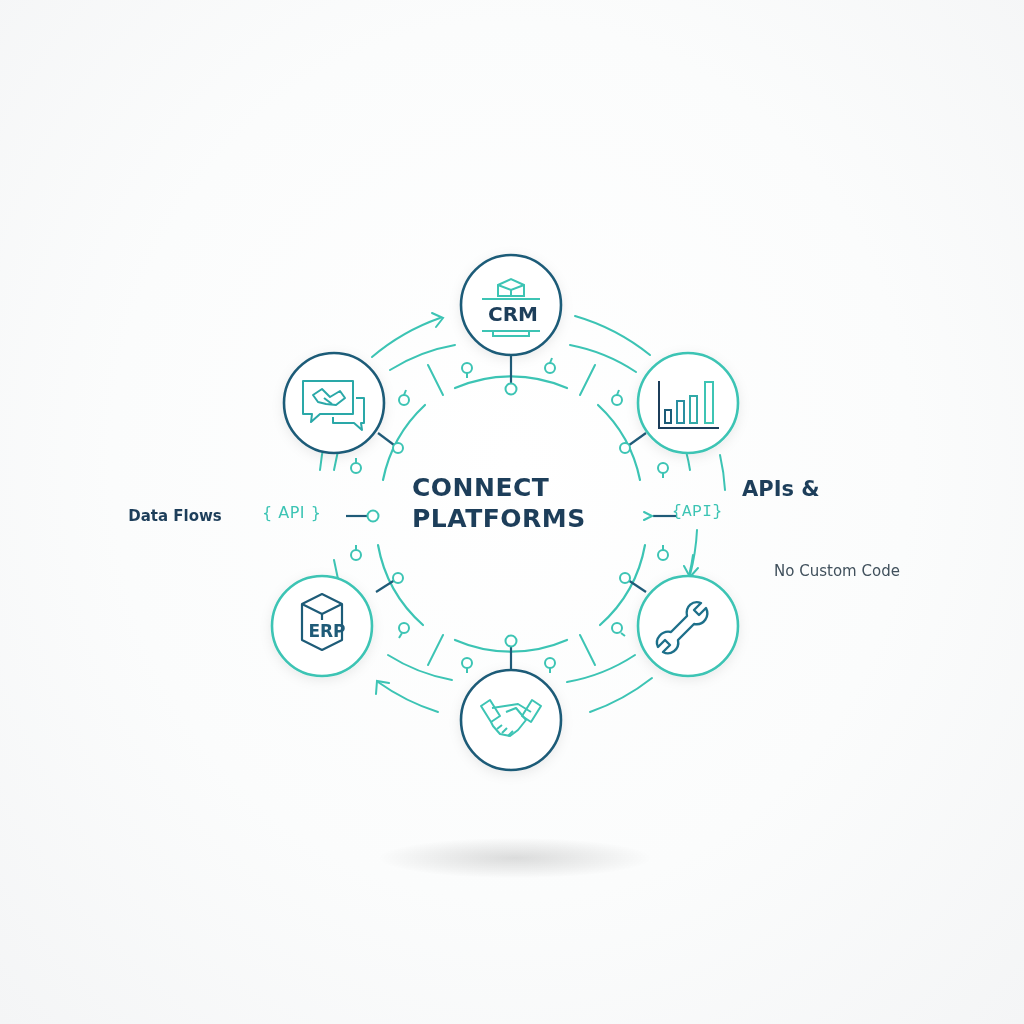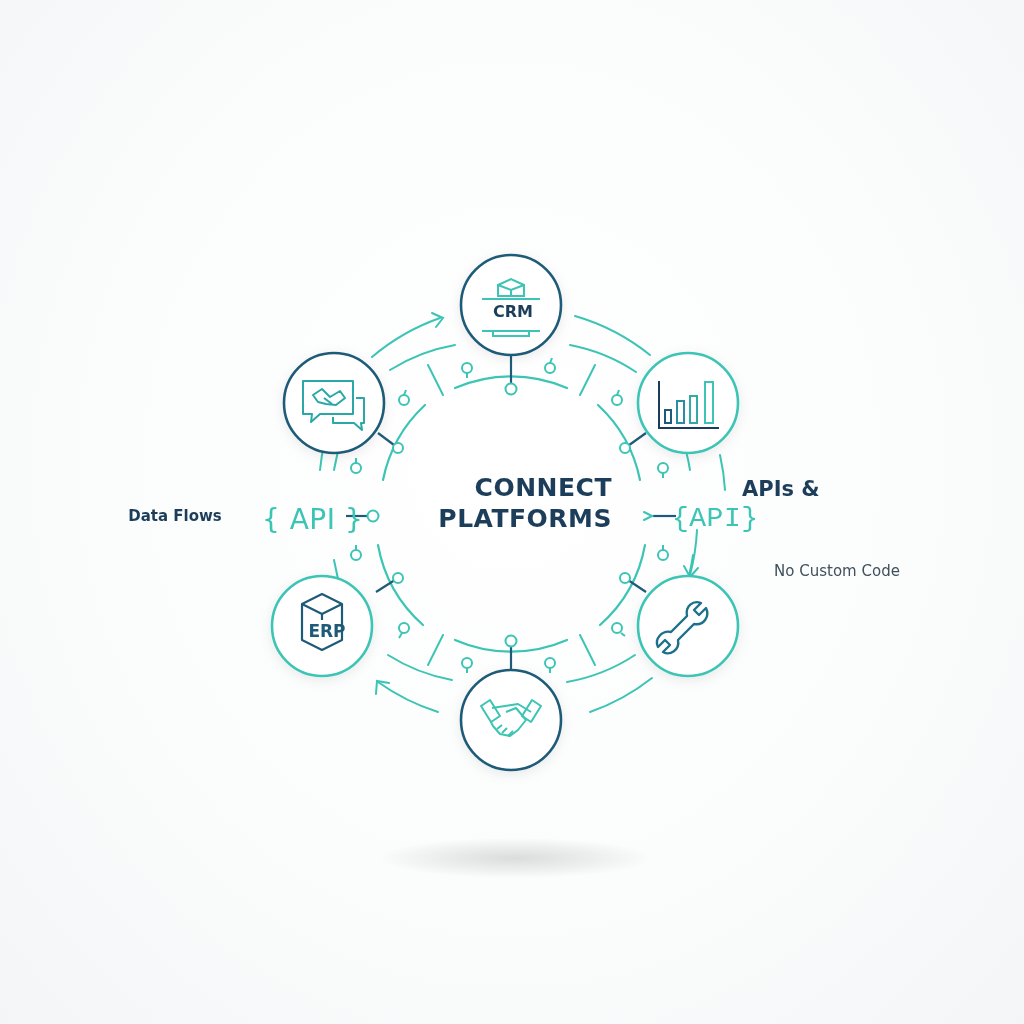--- a/index.html
+++ b/index.html
@@ -5,41 +5,41 @@
   html, body { margin:0; padding:0; }
   body {
     width:1024px; height:1024px; overflow:hidden;
     background: radial-gradient(ellipse at 50% 45%, #ffffff 0%, #fbfcfc 55%, #f4f5f6 100%);
     font-family: "DejaVu Sans", "Liberation Sans", sans-serif;
     position:relative;
   }
   .stage { position:absolute; left:0; top:0; width:1024px; height:1024px; }
   svg.diagram { position:absolute; left:0; top:0; }
   .title {
-    position:absolute; left:412px; top:472px; width:200px; text-align:right;
+    position:absolute; left:412px; top:472px; width:200px; text-align:left;
     color:#1d3e5a; font-weight:bold; font-size:25px; line-height:31px; letter-spacing:0.5px;
   }
   .left-label {
     position:absolute; left:100px; top:502px; width:150px; text-align:center;
     color:#1d3e5a; font-weight:bold; font-size:15px; line-height:28px;
   }
   .right-title {
     position:absolute; left:742px; top:474px; width:190px; text-align:left;
     color:#1d3e5a; font-weight:bold; font-size:21px; line-height:30px;
   }
   .right-sub {
     position:absolute; left:742px; top:538px; width:190px; text-align:center;
     color:#40505c; font-size:15px;margin-top:24px;
   }
   .api-tag {
-    position:absolute; color:#3cc4b4; font-size:28px; font-weight:normal; letter-spacing:0.5px;
+    position:absolute; color:#3cc4b4; font-size:16px; font-weight:normal; letter-spacing:0.5px;
   }
   .crm-text {
     position:absolute; left:470px; top:302px; width:86px; text-align:center;
-    color:#1d3e5a; font-weight:bold; font-size:16px;
+    color:#1d3e5a; font-weight:bold; font-size:20px;
   }
   .erp-text {
     position:absolute; left:300px; top:621px; width:40px; text-align:center;
     color:#1f5b78; font-weight:bold; font-size:17px;margin-left:7px;
   }
   .shadow {
     position:absolute; left:380px; top:838px; width:270px; height:40px; border-radius:50%;
     background: radial-gradient(ellipse at center, rgba(0,0,0,0.13) 0%, rgba(0,0,0,0.05) 45%, rgba(0,0,0,0) 72%);
   }
 </style>

